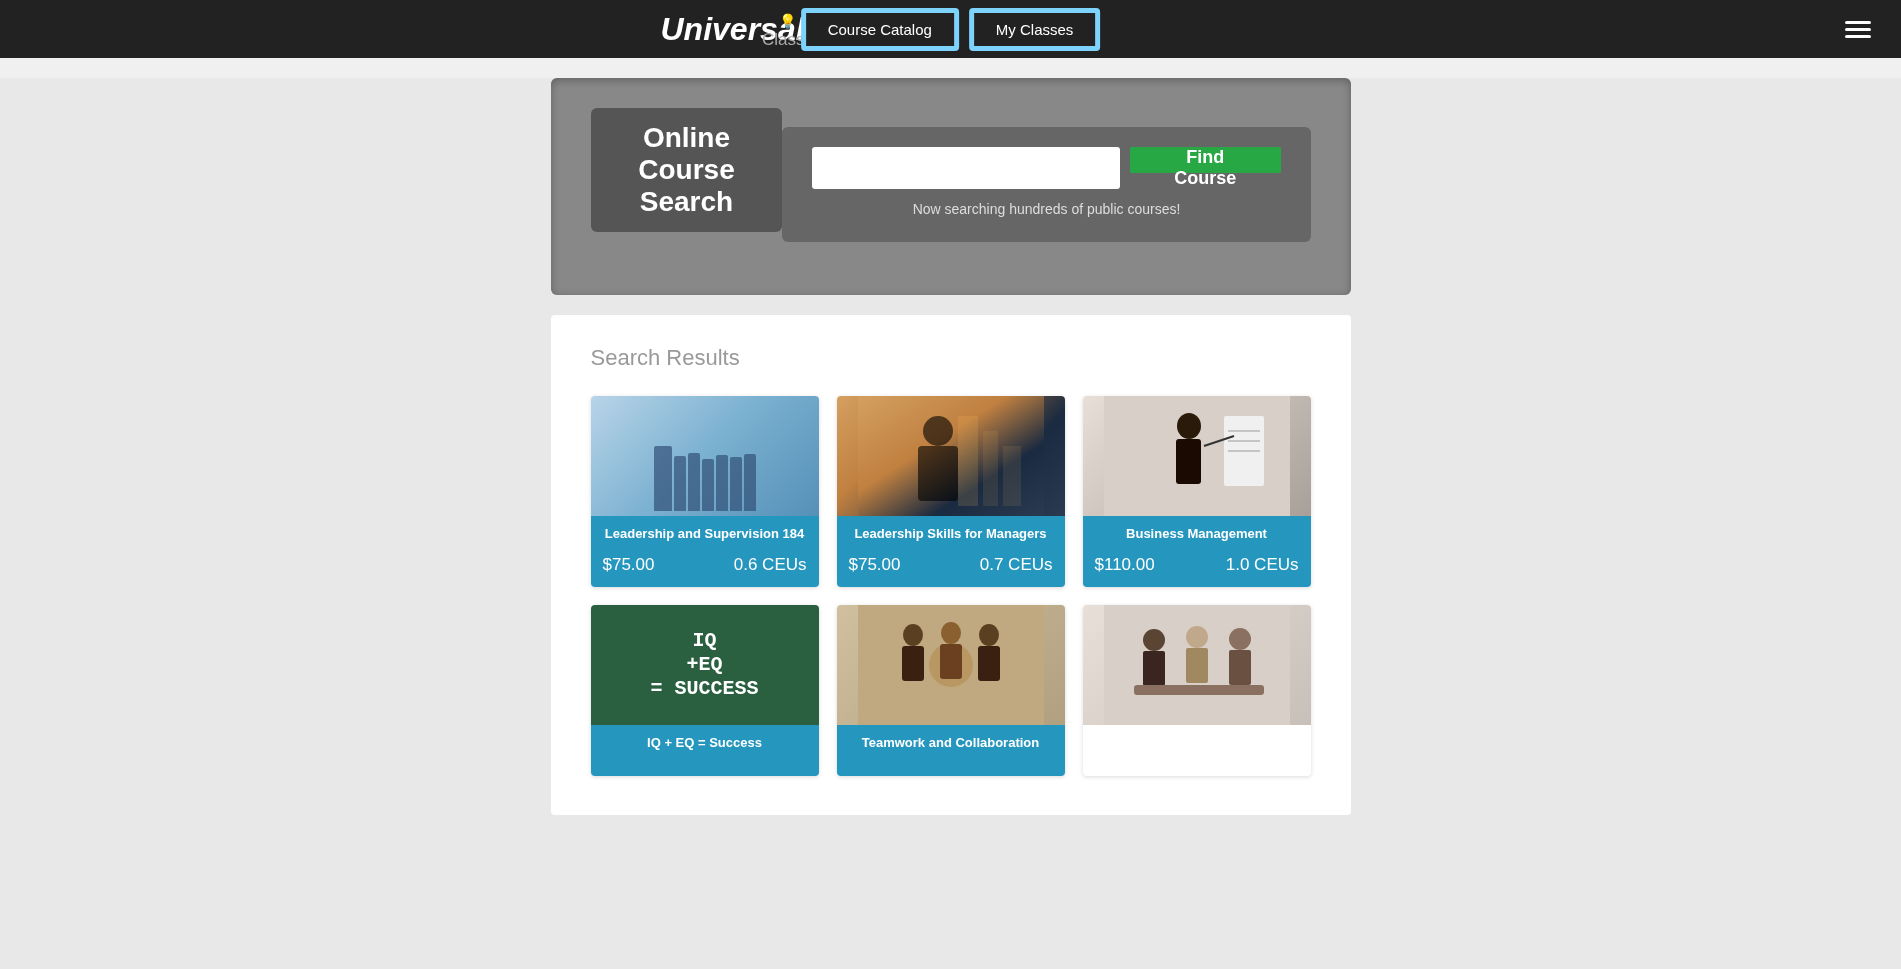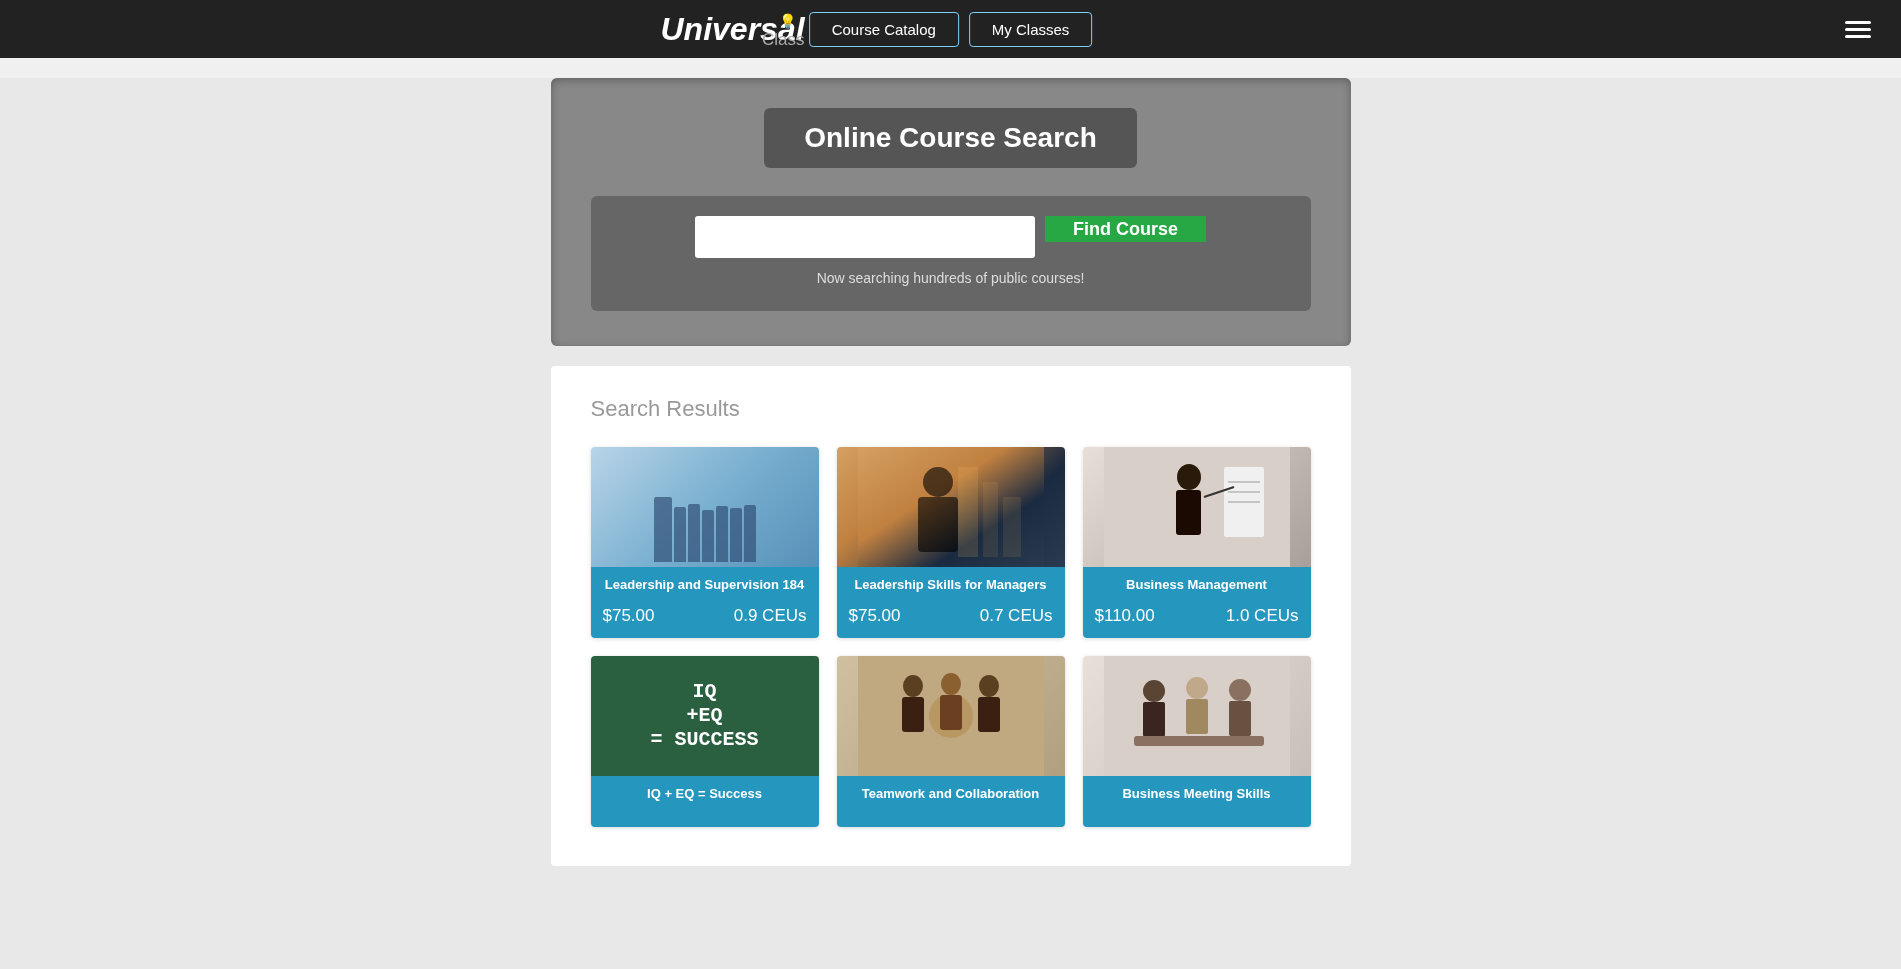--- a/index.html
+++ b/index.html
@@ -43,21 +43,21 @@
     }
     .nav-center {
       position: absolute;
       left: 50%;
       transform: translateX(-50%);
       display: flex;
       gap: 10px;
     }
     .nav-btn {
       background: transparent;
-      border: 1px solid #7dd3fc;
+      border: 5px solid #7dd3fc;
       color: white;
       padding: 8px 22px;
       border-radius: 4px;
       font-size: 15px;
       cursor: pointer;
     }
     .hamburger {
       position: absolute;
       right: 30px;
       color: white;
@@ -77,21 +77,21 @@
     }
 
     
     .search-banner {
       background: #888;
       margin: 20px auto;
       max-width: 800px;
       border-radius: 6px;
       padding: 30px 40px 35px;
       display: flex;
-      flex-direction: column;
+      flex-direction: row;
       align-items: center;
       box-shadow: inset 0 2px 8px rgba(0,0,0,0.3);
     }
     .search-title-box {
       background: #555;
       border-radius: 6px;
       padding: 14px 40px;
       margin-bottom: 28px;
     }
     .search-title-box h1 {
@@ -301,21 +301,21 @@
             <div class="person" style="width:12px;height:52px;"></div>
             <div class="person" style="width:12px;height:56px;"></div>
             <div class="person" style="width:12px;height:54px;"></div>
             <div class="person" style="width:12px;height:57px;"></div>
           </div>
         </div>
         <div class="card-body">
           <div class="card-title">Leadership and Supervision 184</div>
           <div class="card-meta">
             <span>$75.00</span>
-            <span>0.9 CEUs</span>
+            <span>0.6 CEUs</span>
           </div>
         </div>
       </div>
 
       <div class="course-card">
         <div class="card-img-placeholder img-leadership2">
           <svg width="100%" height="120" viewBox="0 0 186 120">
             <rect width="186" height="120" fill="url(#grad2)"></rect>
             <defs>
               <linearGradient id="grad2" x1="0%" y1="0%" x2="100%" y2="100%">
@@ -414,25 +414,18 @@
             <ellipse cx="50" cy="35" rx="11" ry="11" fill="#5a4535"></ellipse>
             <rect x="39" y="46" width="22" height="35" rx="2" fill="#3a2520"></rect>
             <ellipse cx="93" cy="32" rx="11" ry="11" fill="#c0a88a"></ellipse>
             <rect x="82" y="43" width="22" height="35" rx="2" fill="#a08860"></rect>
             <ellipse cx="136" cy="34" rx="11" ry="11" fill="#8a7060"></ellipse>
             <rect x="125" y="45" width="22" height="35" rx="2" fill="#6a5040"></rect>
 
             <rect x="30" y="80" width="130" height="10" rx="3" fill="#8a7060"></rect>
           </svg>
         </div>
-        <div class="card-body">
-          <div class="card-title">Business Meeting Skills</div>
-          <div class="card-meta">
-            <span></span>
-            <span></span>
-          </div>
-        </div>
       </div>
 
     </div>
   </div>
 
 </div>
 
 </body></html>

